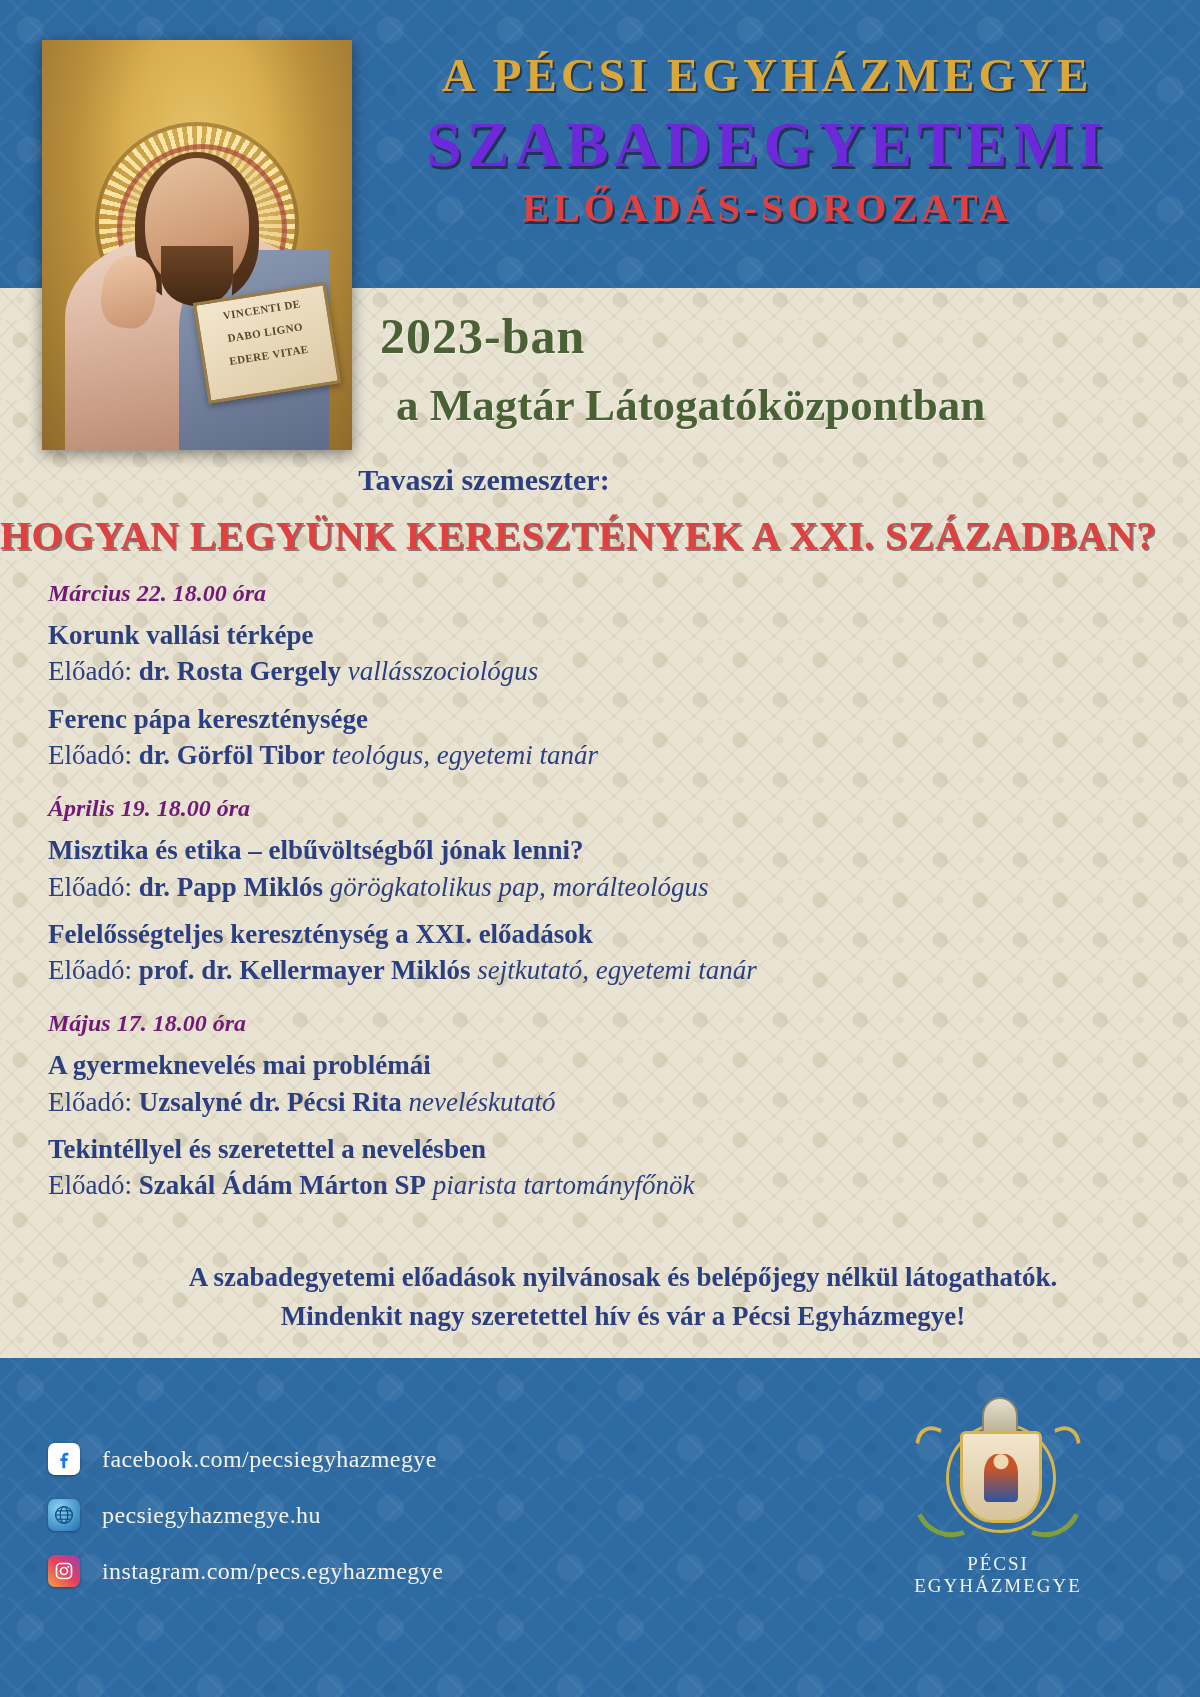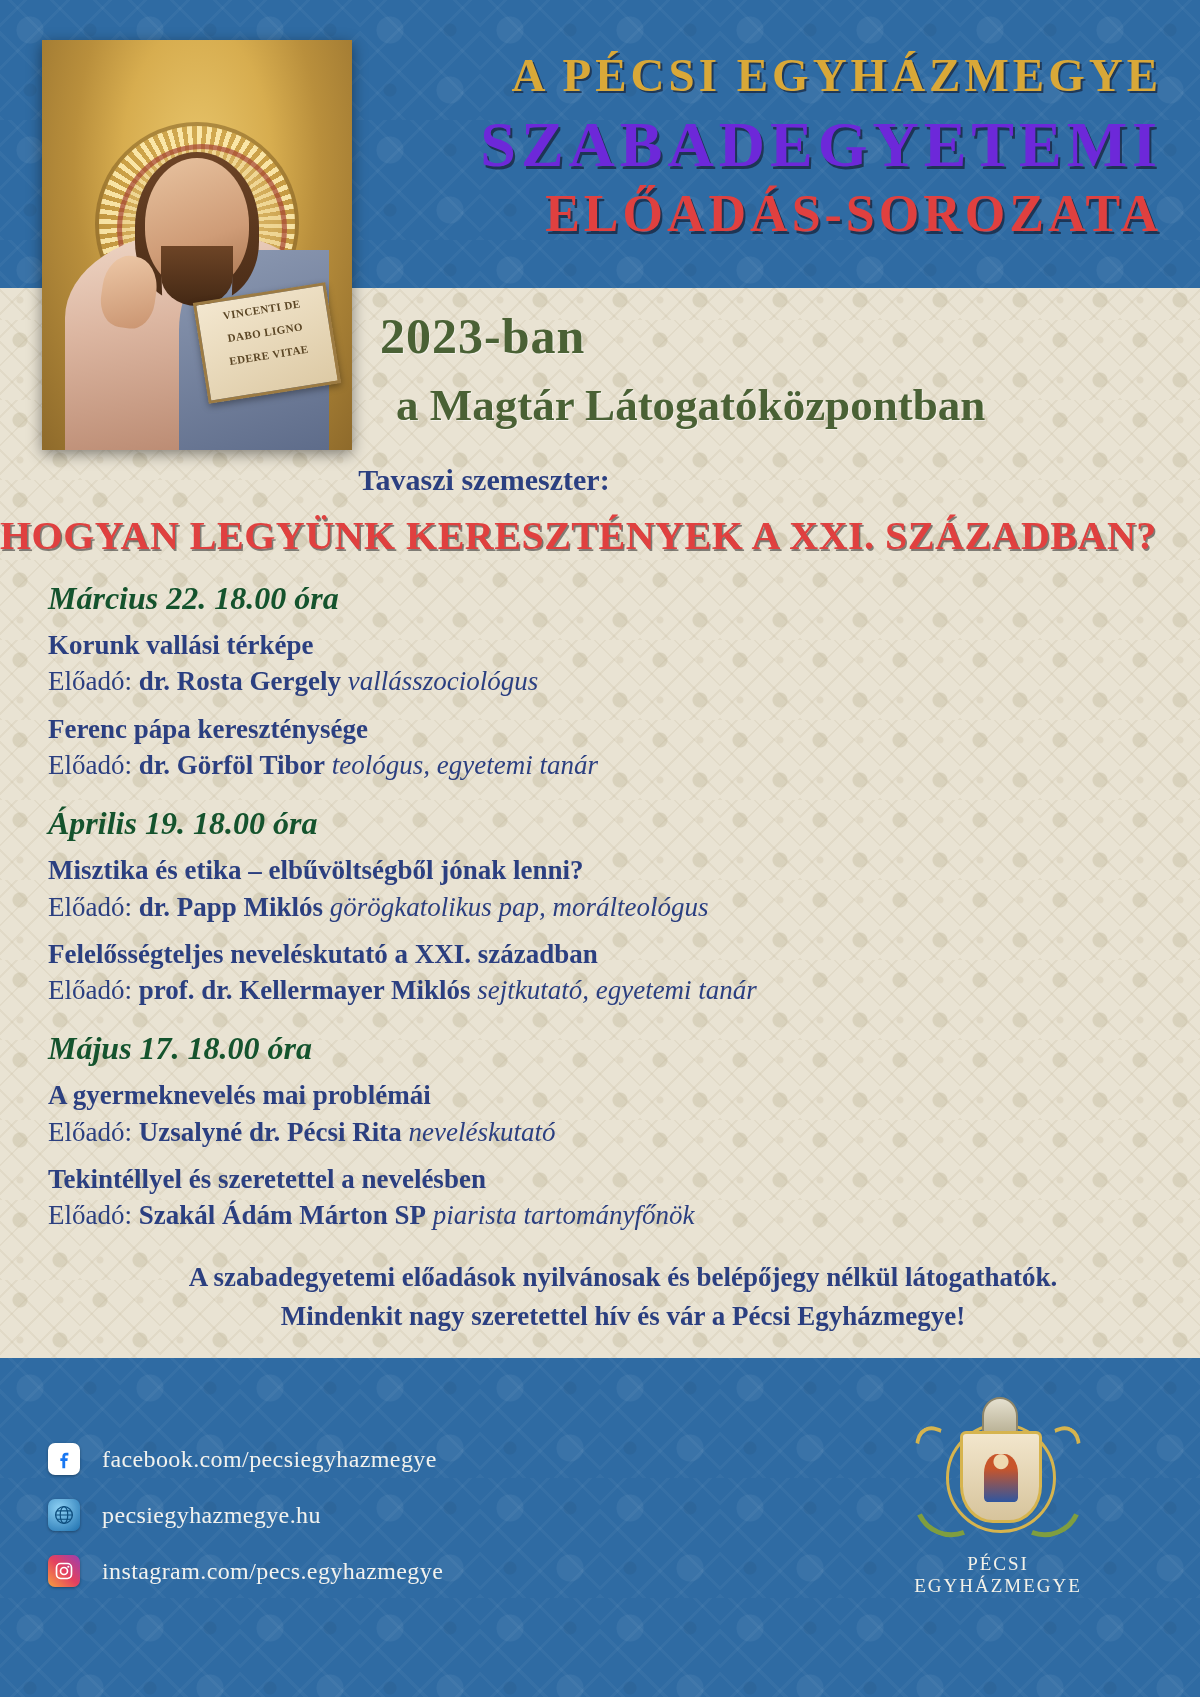--- a/index.html
+++ b/index.html
@@ -147,21 +147,21 @@
     border-radius: 46% 46% 40% 40%;
     background: linear-gradient(160deg,#eec9a8,#c9936f);
     transform: rotate(8deg);
   }
 
   
   .hdr {
     position: absolute;
     left: 372px; top: 48px;
     width: 790px;
-    text-align: right;
+    text-align: center;
   }
   .hdr-line1 {
     font-family: "Liberation Serif", serif;
     font-weight: bold;
     font-size: 47px;
     letter-spacing: 4px;
     color: #d9a838;
     text-shadow: 2px 2px 0 rgba(25,40,65,.75);
     margin-bottom: 6px;
   }
@@ -170,21 +170,21 @@
     font-weight: bold;
     font-size: 64px;
     letter-spacing: 5px;
     color: #6d28d9;
     text-shadow: 2px 3px 0 rgba(25,40,65,.8);
     margin-bottom: 2px;
   }
   .hdr-line3 {
     font-family: "Liberation Serif", serif;
     font-weight: bold;
-    font-size: 52px;
+    font-size: 40px;
     letter-spacing: 4px;
     color: #e0403f;
     text-shadow: 2px 3px 0 rgba(25,40,65,.8);
   }
 
   
   .venue {
     position: absolute;
     left: 380px; top: 307px;
     width: 720px;
@@ -228,24 +228,24 @@
   }
 
   
   .program {
     position: absolute;
     left: 48px; top: 580px;
     width: 1100px;
   }
   .month { margin-bottom: 22px; }
   .month-date {
-    font-size: 32px;
+    font-size: 24px;
     font-weight: bold;
     font-style: italic;
-    color: #14532d;
+    color: #701a75;
     margin-bottom: 12px;
   }
   .lecture { margin-bottom: 13px; }
   .lecture-title {
     font-size: 27px;
     font-weight: bold;
     color: #2b3f80;
     line-height: 1.24;
   }
   .lecture-speaker {
@@ -446,21 +446,21 @@
       <div class="month-date">Április 19. 18.00 óra</div>
       <div class="lecture">
         <div class="lecture-title">Misztika és etika – elbűvöltségből jónak lenni?</div>
         <div class="lecture-speaker">
           <span class="lbl">Előadó:</span>
           <span class="nm">dr. Papp Miklós</span>
           <span class="role">görögkatolikus pap, morálteológus</span>
         </div>
       </div>
       <div class="lecture">
-        <div class="lecture-title">Felelősségteljes neveléskutató a XXI. században</div>
+        <div class="lecture-title">Felelősségteljes kereszténység a XXI. előadások</div>
         <div class="lecture-speaker">
           <span class="lbl">Előadó:</span>
           <span class="nm">prof. dr. Kellermayer Miklós</span>
           <span class="role">sejtkutató, egyetemi tanár</span>
         </div>
       </div>
     </div>
 
     <div class="month">
       <div class="month-date">Május 17. 18.00 óra</div>

